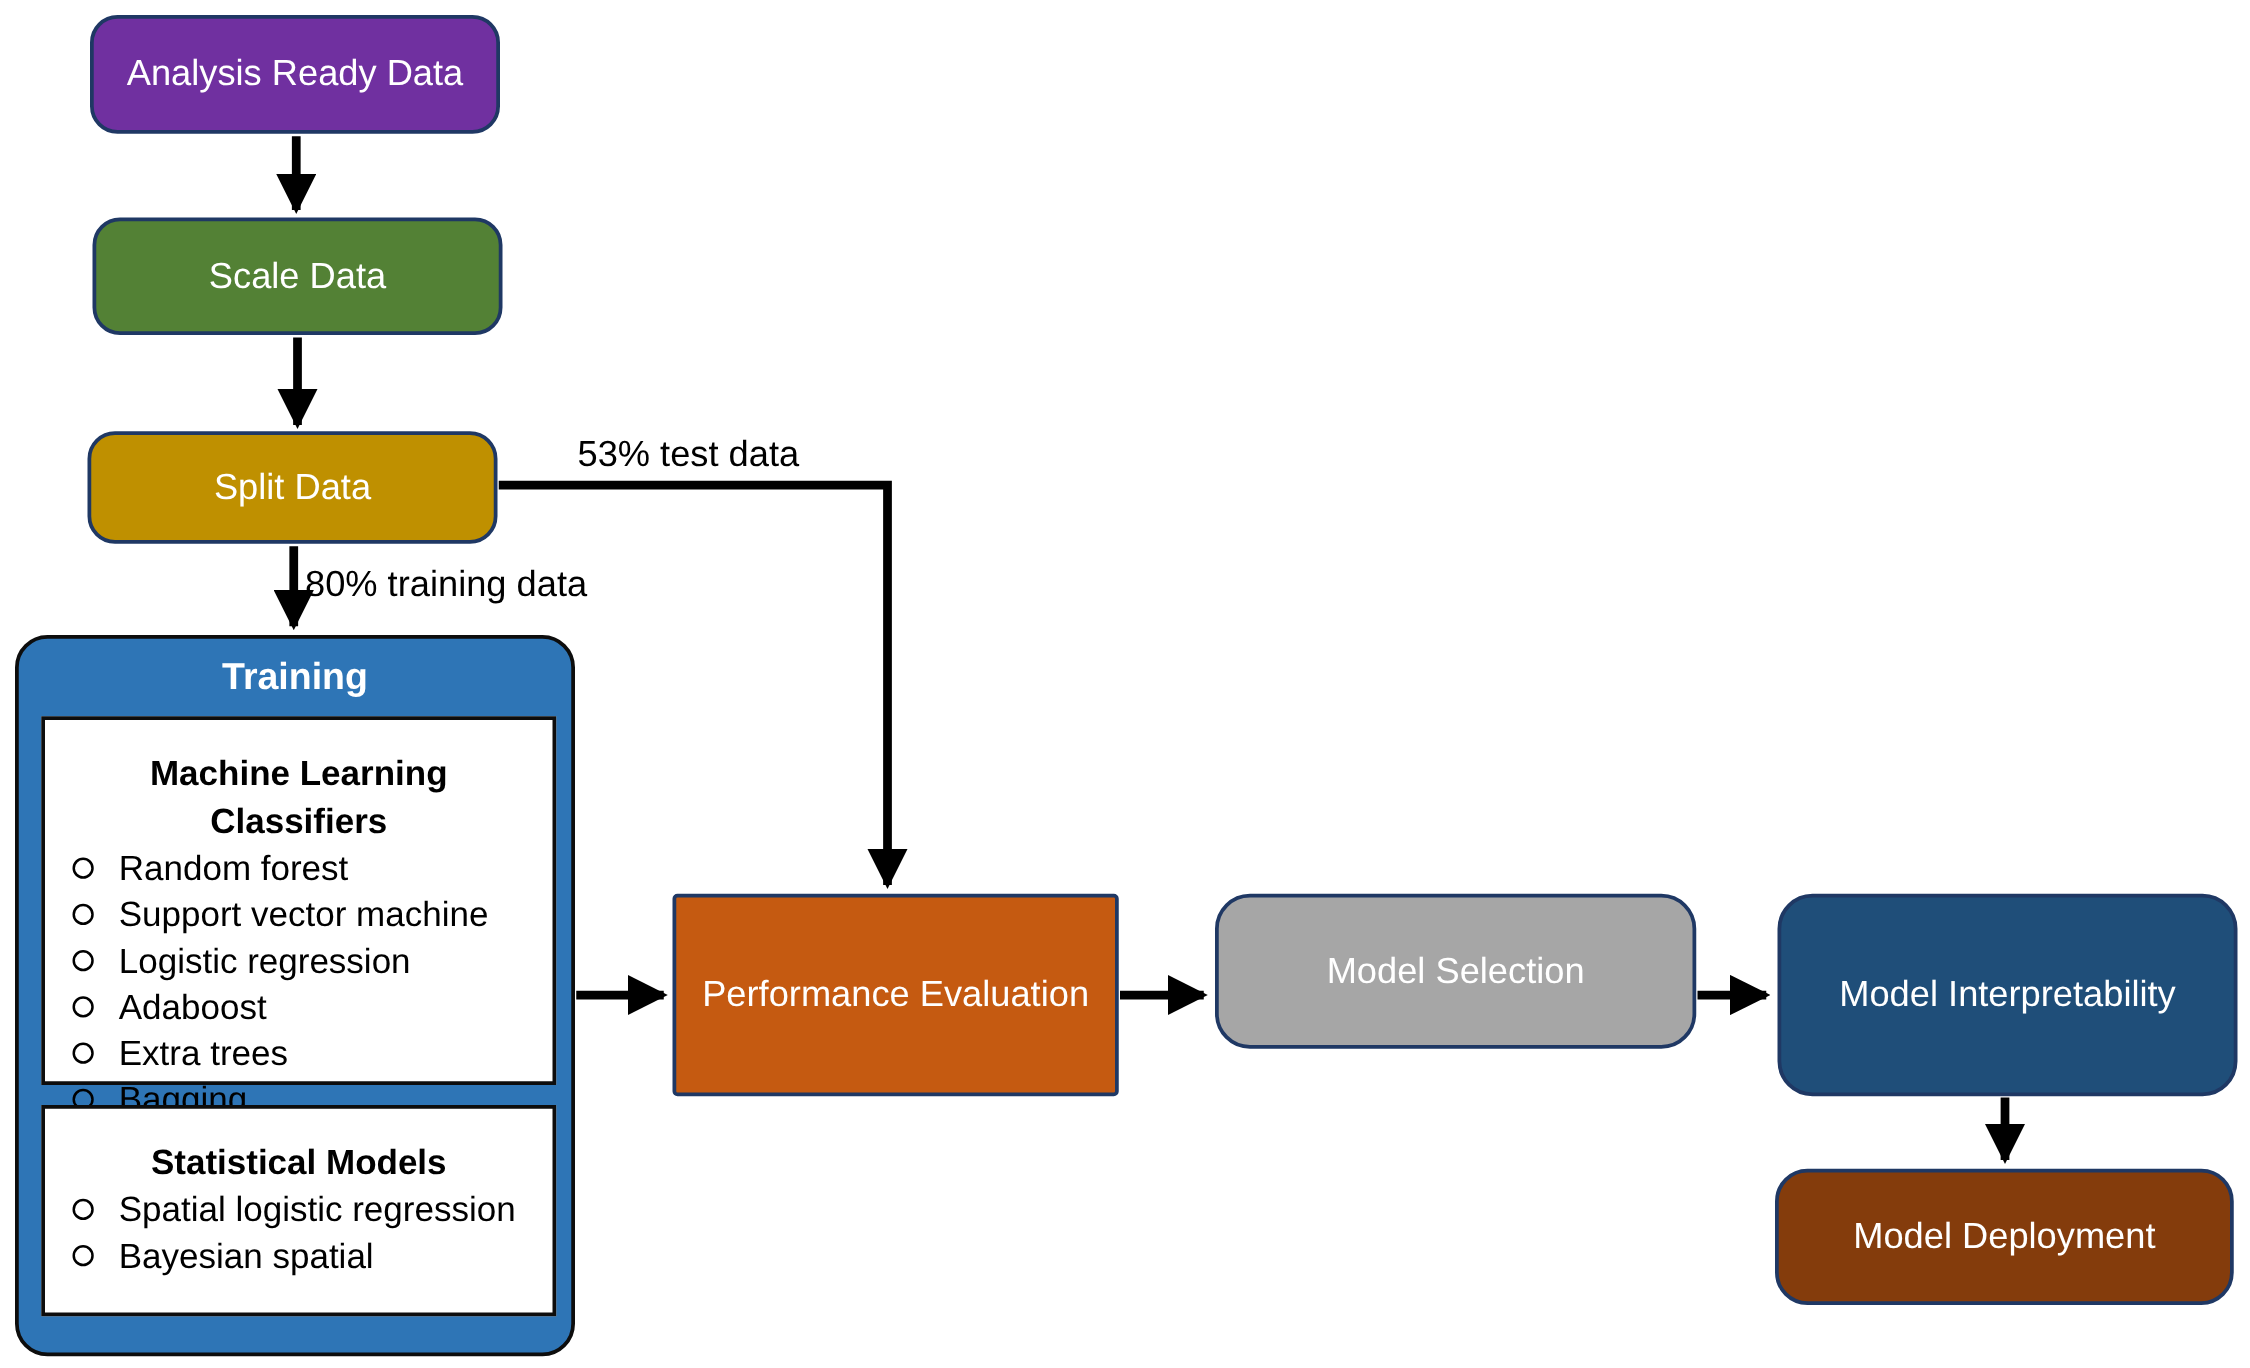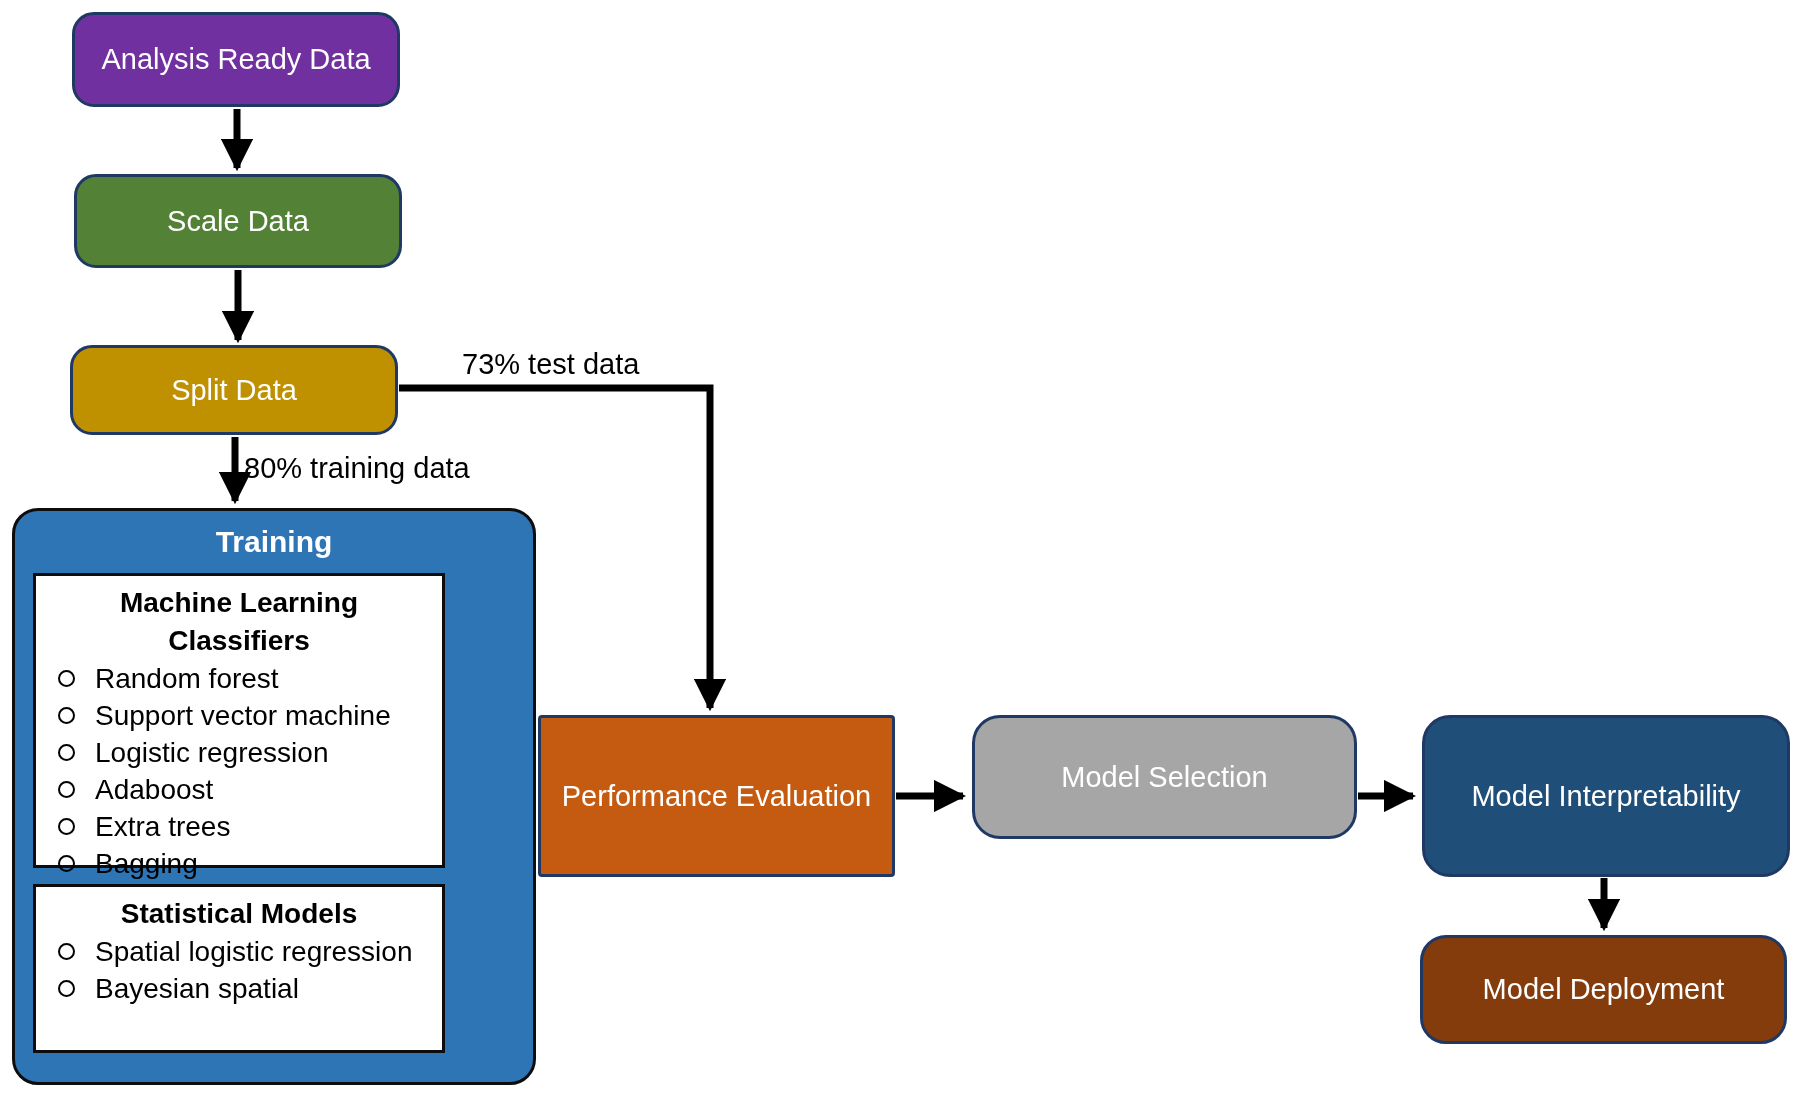--- a/index.html
+++ b/index.html
@@ -30,39 +30,39 @@
     text-align: center;
   }
   .node-ard   { left: 72px;  top: 12px;  width: 328px; height: 95px; }
   .node-scale { left: 74px;  top: 174px; width: 328px; height: 94px; }
   .node-split { left: 70px;  top: 345px; width: 328px; height: 90px; }
   .node-pe    { left: 538px; top: 715px; width: 357px; height: 162px; border-radius: 4px; }
   .node-ms    { left: 972px; top: 715px; width: 385px; height: 124px; border-radius: 28px; }
   .node-mi    { left: 1422px; top: 715px; width: 368px; height: 162px; border-radius: 28px; }
   .node-md    { left: 1420px; top: 935px; width: 367px; height: 109px; border-radius: 26px; }
   .node-training {
-    left: 12px; top: 508px; width: 524px; height: 577px;
+    left: 12px; top: 508px; width: 448px; height: 577px;
     border: 3px solid #0d0d0d;
     border-radius: 26px;
     display: block;
   }
   .training-title {
     text-align: center;
     font-weight: bold;
     font-size: 30px;
     color: #ffffff;
     padding-top: 14px;
   }
   .inner-box {
     position: absolute;
     box-sizing: border-box;
     background: #ffffff;
     border: 3px solid #0d0d0d;
     color: #000000;
-    padding: 8px 14px;
+    padding: 24px 14px;
   }
   .inner-box-ml   { left: 18px; top: 62px;  width: 412px; height: 295px; }
   .inner-box-stat { left: 18px; top: 373px; width: 412px; height: 169px; }
   .inner-heading {
     font-weight: bold;
     font-size: 28px;
     line-height: 38px;
     color: #000000;
   }
   ul.bullet-list {
@@ -120,21 +120,21 @@
   </div>
 
   <div class="node node-scale" style="background-color: rgb(83, 129, 53);">
     <span>Scale Data</span>
   </div>
 
   <div class="node node-split" style="background-color: rgb(191, 144, 0);">
     <span>Split Data</span>
   </div>
 
-  <div class="edge-label label-test">73% test data</div>
+  <div class="edge-label label-test">53% test data</div>
 
   <div class="edge-label label-training">80% training data</div>
 
   <div class="node node-training" style="background-color: rgb(46, 117, 182);">
     <div class="training-title">Training</div>
 
     <div class="inner-box inner-box-ml">
       <div class="inner-heading">Machine Learning Classifiers</div>
       <ul class="bullet-list">
         <li>

